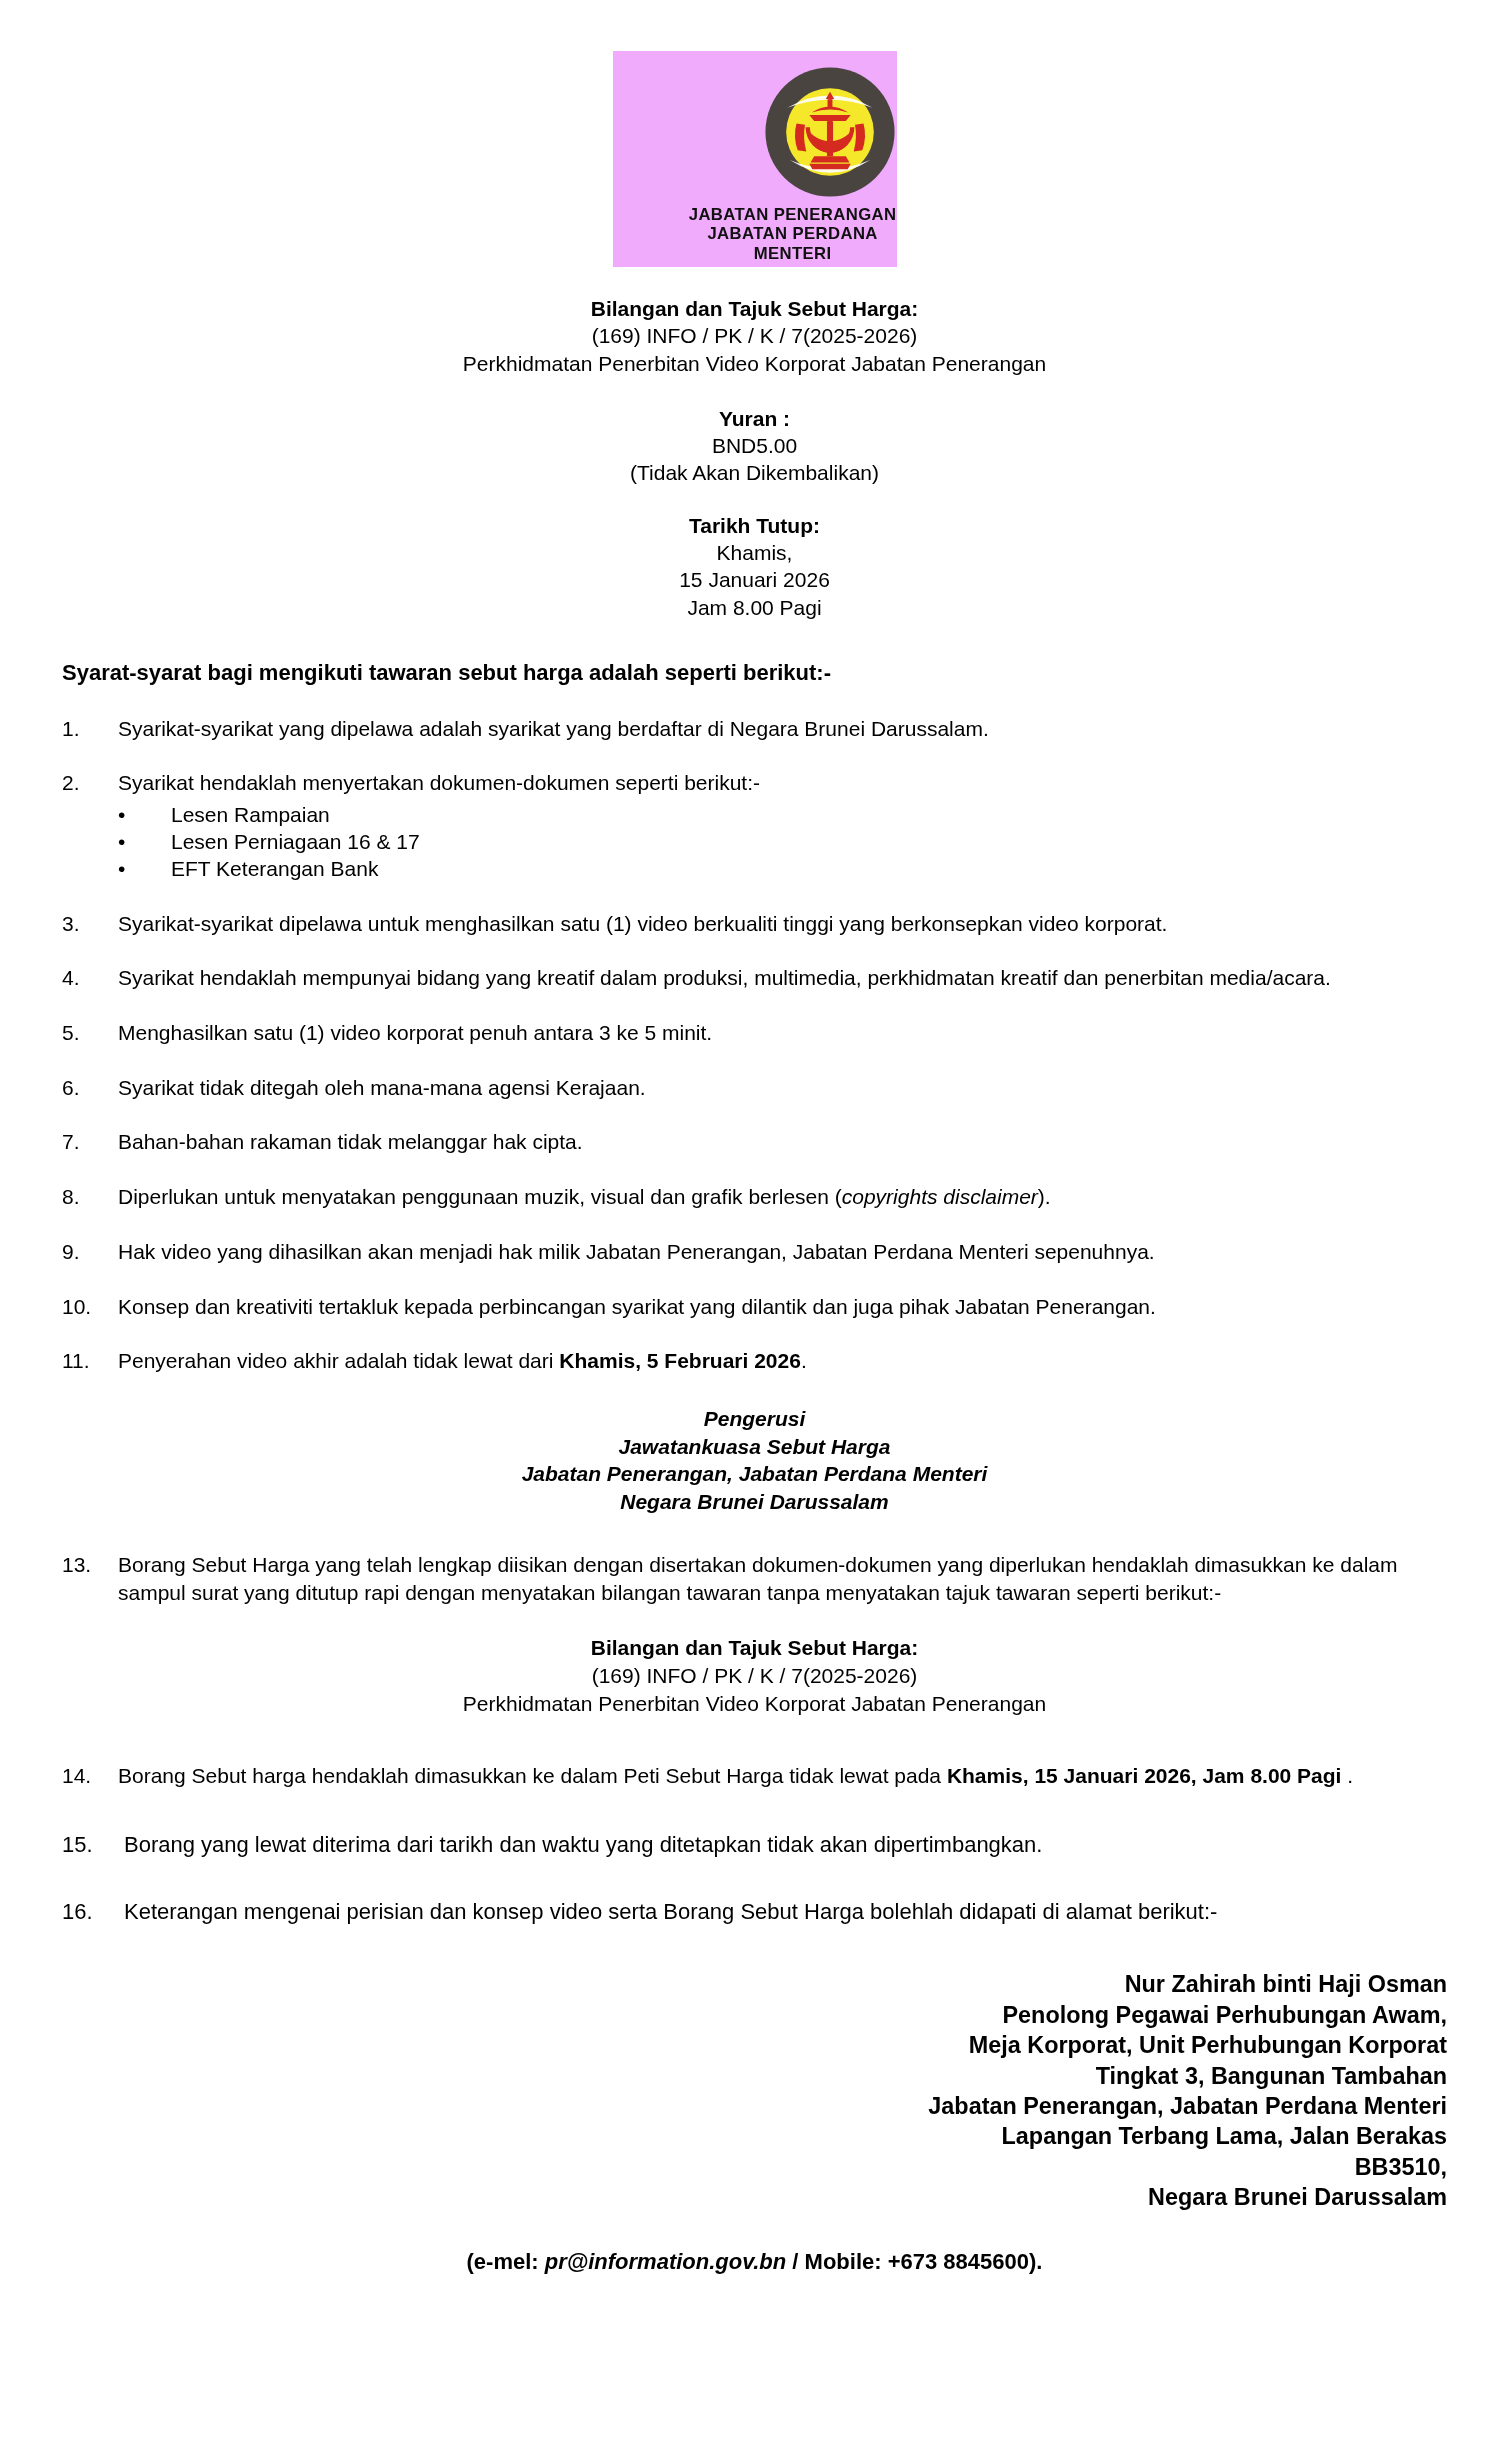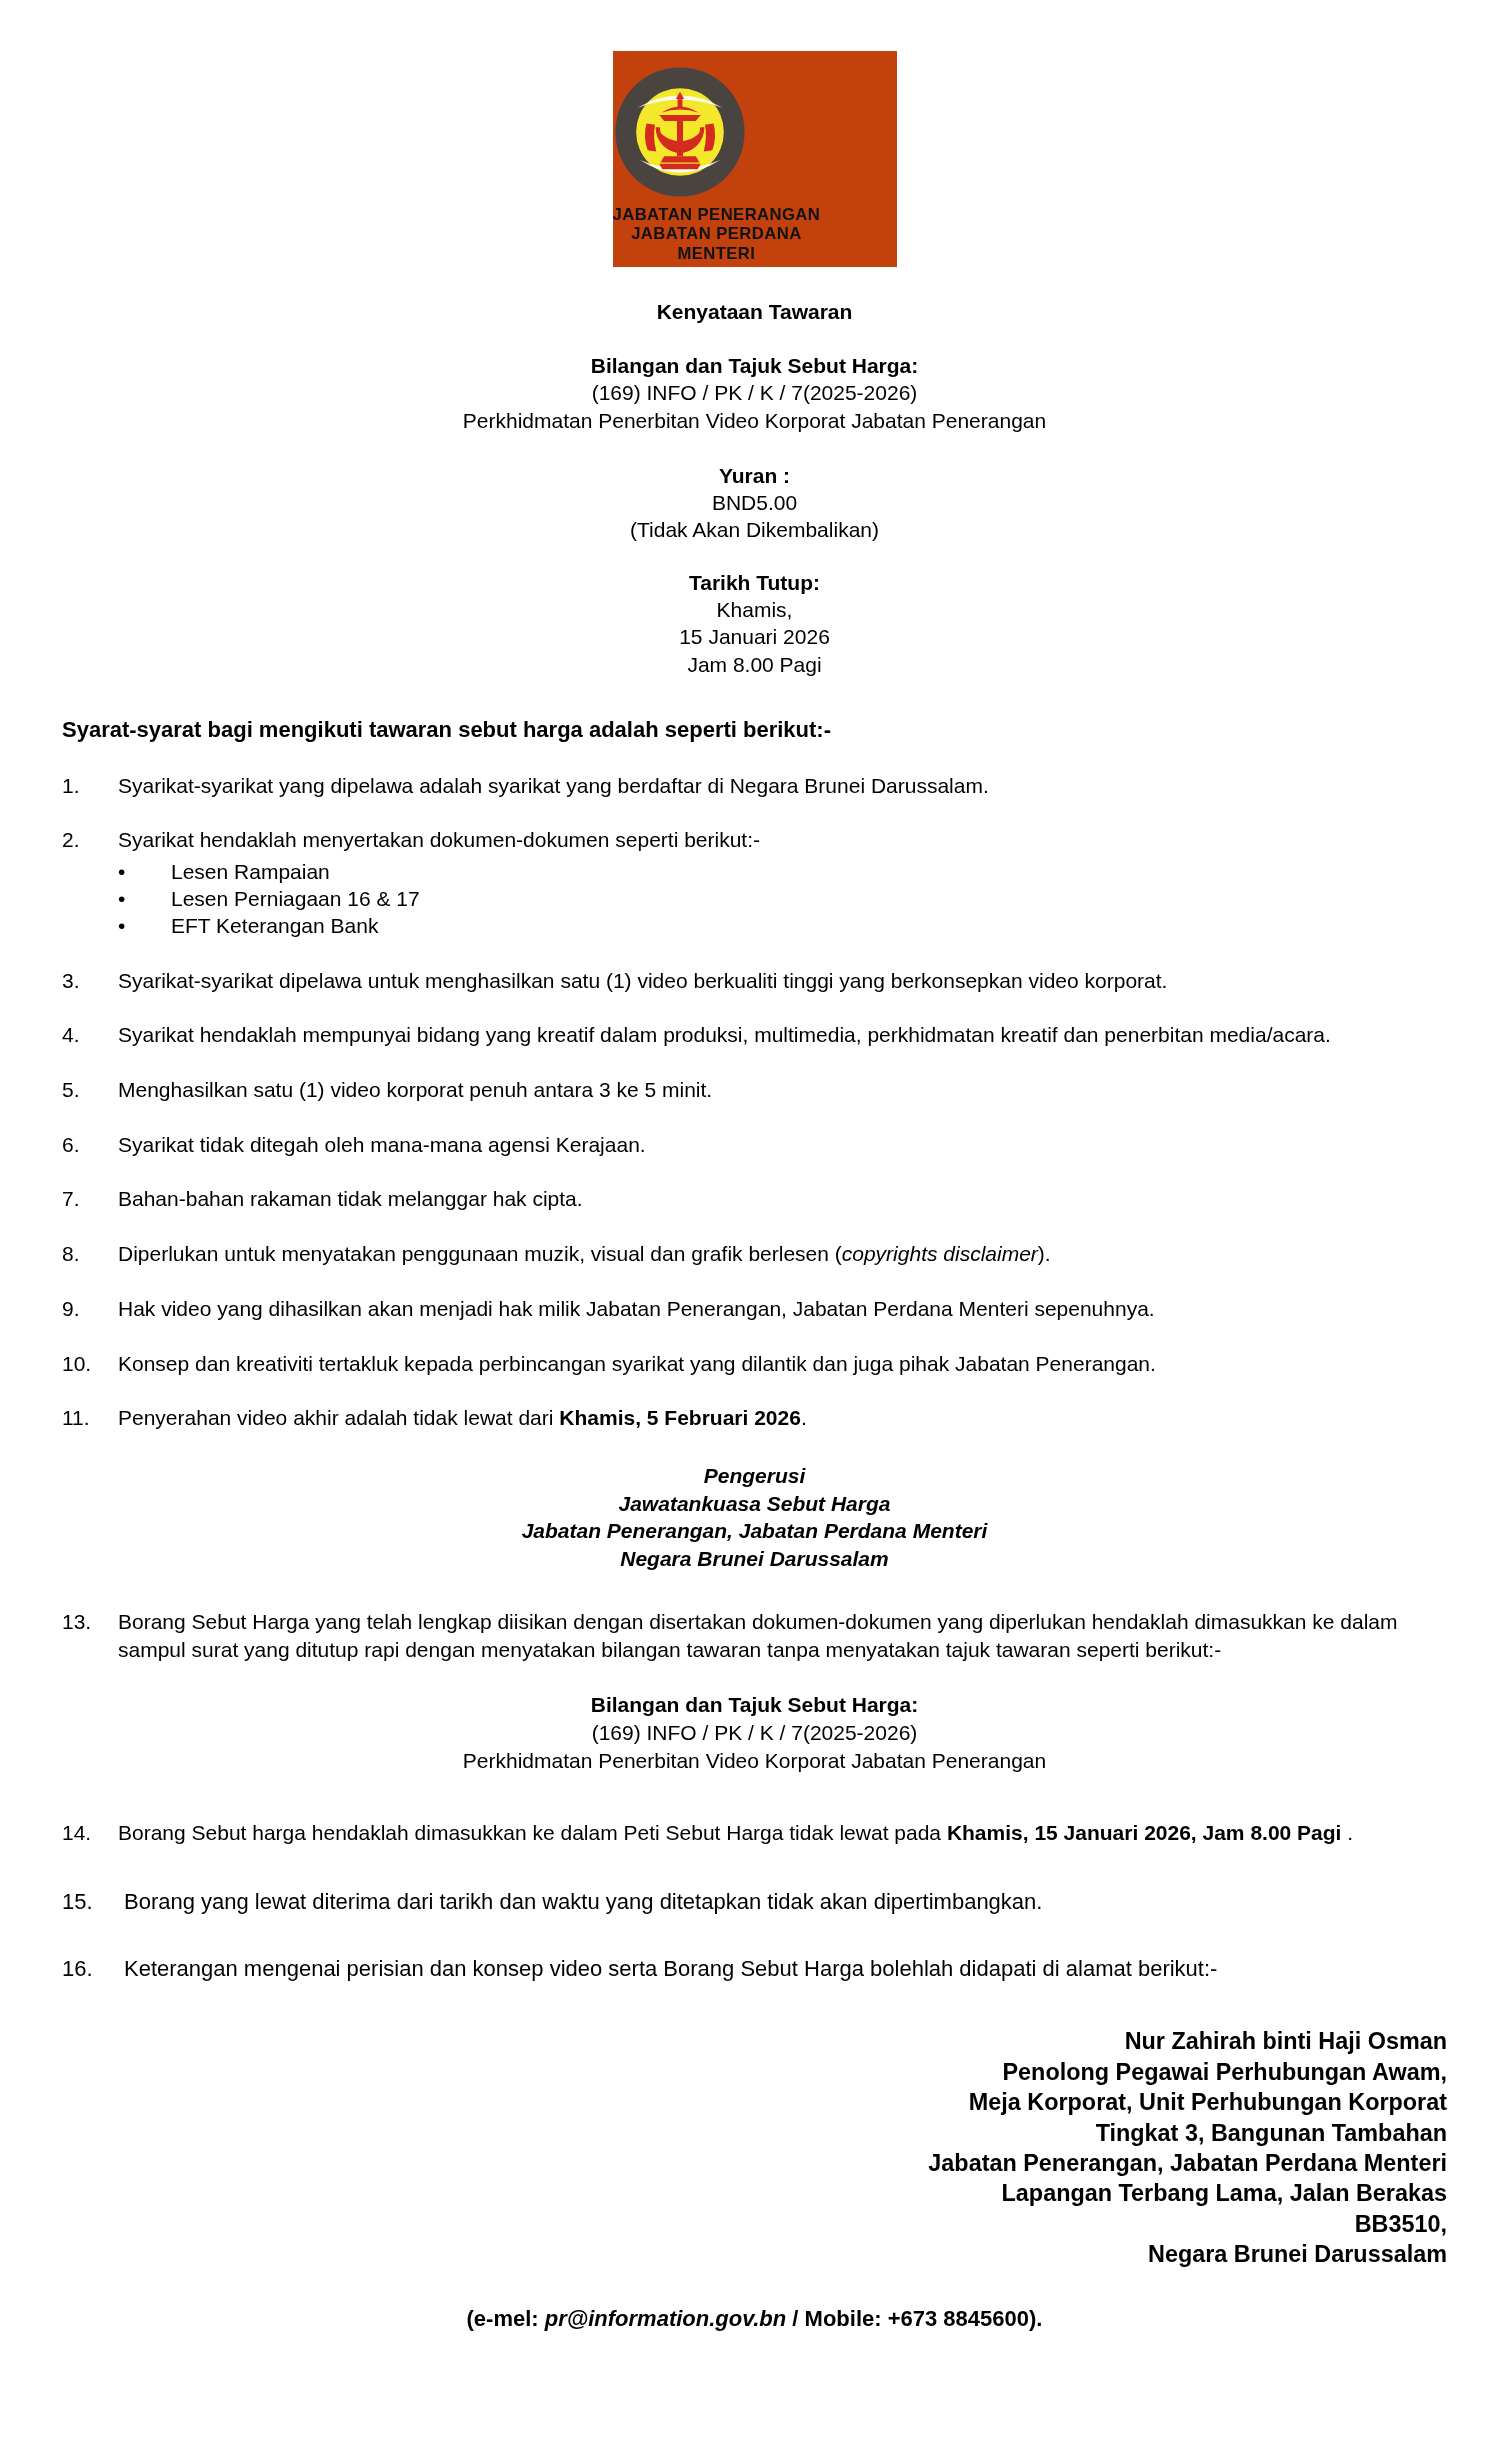--- a/index.html
+++ b/index.html
@@ -26,24 +26,24 @@
   
   .logo-wrap {
     width: 100%;
     display: flex;
     justify-content: center;
     padding-top: 51px;
   }
   .logo-box {
     width: 284px;
     height: 216px;
-    background: #c2410c;
+    background: #f0abfc;
     display: flex;
     flex-direction: column;
-    align-items: flex-start;
+    align-items: flex-end;
     justify-content: flex-start;
     padding-top: 13.6px;
     box-sizing: border-box;
   }
   .crest {
     width: 134px;
     height: 134px;
     position: relative;
   }
   .logo-text {
@@ -183,21 +183,20 @@
         </svg>
       </div>
       <div class="logo-text">
         <div>JABATAN PENERANGAN</div>
         <div>JABATAN PERDANA</div>
         <div>MENTERI</div>
       </div>
     </div>
   </div>
 
-  <div class="hdr-title">Kenyataan Tawaran</div>
 
   <div class="center-block hdr-group">
     <div class="b">Bilangan dan Tajuk Sebut Harga:</div>
     <div>(169) INFO / PK / K / 7(2025-2026)</div>
     <div>Perkhidmatan Penerbitan Video Korporat Jabatan Penerangan</div>
   </div>
 
   <div class="center-block hdr-group">
     <div class="b">Yuran :</div>
     <div>BND5.00</div>

